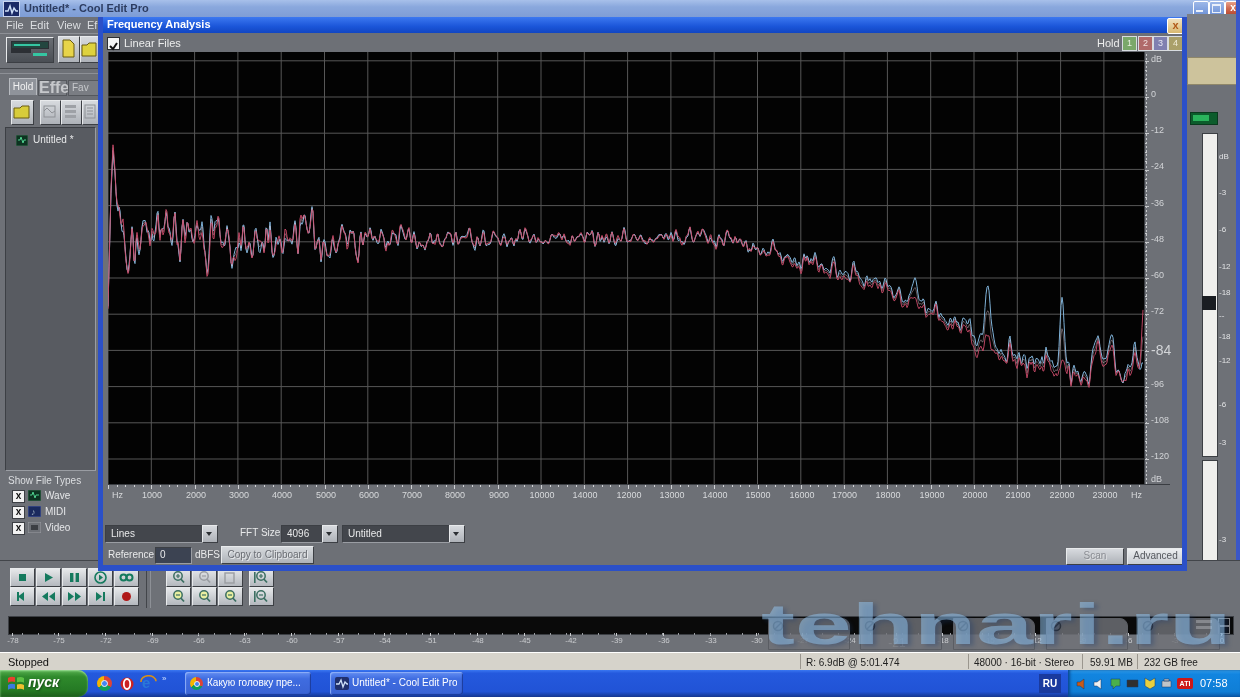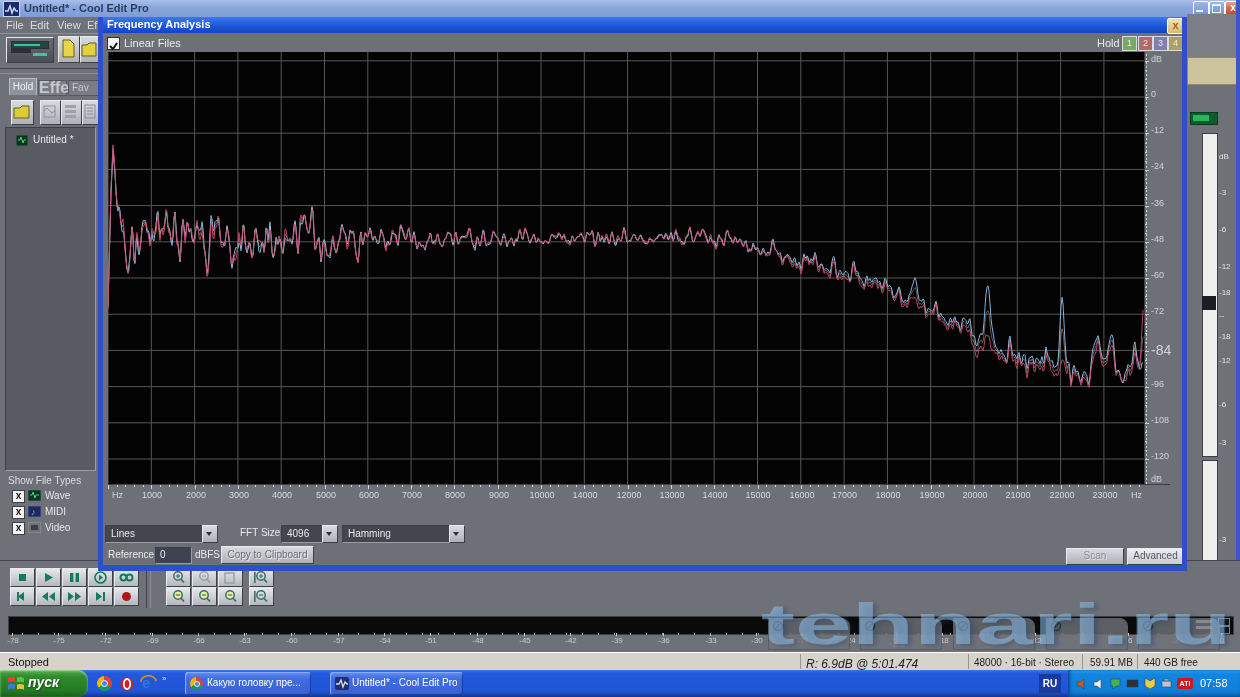--- a/index.html
+++ b/index.html
@@ -375,24 +375,24 @@
     <line x1="3" y1="9" x2="9" y2="3" stroke="#2c2f34" stroke-width="1.5"></line>
   </svg>
 <div class="abs" style="left:1138px;top:618px;width:80px;height:30px;background:rgba(112,115,121,0.82);border:1px solid #5a5d63;border-radius:0 8px 0 0;"></div>
 <svg class="abs" style="left:1142px;top:620px;" width="12" height="12">
     <circle cx="6" cy="6" r="4.5" fill="none" stroke="#2c2f34" stroke-width="1.5"></circle>
     <line x1="3" y1="9" x2="9" y2="3" stroke="#2c2f34" stroke-width="1.5"></line>
   </svg>
 
 <div class="abs" style="left:0;top:652px;width:1240px;height:18px;background:#d6d3cb;border-top:1px solid #fff;font-size:11px;color:#111;">
   <span class="abs" style="left:8px;top:3px;">Stopped</span>
-  <span class="abs" style="left:806px;top:4px;color:#222;font-size:12px;font-style:italic;">R: 6.9dB @  5:01.474</span>
+  <span class="abs" style="left:806px;top:4px;color:#222;font-size:10px;">R: 6.9dB @  5:01.474</span>
   <span class="abs" style="left:974px;top:4px;color:#222;font-size:10px;">48000 · 16-bit · Stereo</span>
   <span class="abs" style="left:1090px;top:4px;color:#222;font-size:10px;">59.91 MB</span>
-  <span class="abs" style="left:1144px;top:4px;color:#222;font-size:10px;">440 GB free</span>
+  <span class="abs" style="left:1144px;top:4px;color:#222;font-size:10px;">232 GB free</span>
   <div class="abs" style="left:800px;top:1px;width:1px;height:15px;background:#9a968e;"></div>
   <div class="abs" style="left:968px;top:1px;width:1px;height:15px;background:#9a968e;"></div>
   <div class="abs" style="left:1082px;top:1px;width:1px;height:15px;background:#9a968e;"></div>
   <div class="abs" style="left:1137px;top:1px;width:1px;height:15px;background:#9a968e;"></div>
 </div>
 
 <div class="abs" style="left:0;top:670px;width:1240px;height:27px;
  background:linear-gradient(#3a77f2,#2459dd 12%,#2153d6 80%,#15368f);z-index:30;"></div>
 <div class="abs" style="left:0;top:670px;width:88px;height:27px;z-index:31;
  background:linear-gradient(#57b050,#2f8a2c 25%,#257a24 75%,#1c5e1c);border-radius:0 10px 10px 0;box-shadow:inset 0 1px 2px #9fe09a;"></div>
@@ -733,21 +733,21 @@
         <path d="M3,6 h6 l-3,4 z" fill="#2c2f34"></path>
       </svg></div>
   <div class="abs" style="left:139px;top:510px;font-size:10px;color:#e8e9ea;">FFT Size</div>
   <div class="abs sunk" style="left:180px;top:508px;width:41px;height:16px;background:#43464c;">
     <span class="abs" style="left:5px;top:2px;font-size:10px;color:#e8e9ea;">4096</span>
   </div>
   <div class="abs btn3d" style="left:221px;top:508px;width:14px;height:16px;"><svg width="12" height="14">
         <path d="M3,6 h6 l-3,4 z" fill="#2c2f34"></path>
       </svg></div>
   <div class="abs sunk" style="left:241px;top:508px;width:107px;height:16px;background:#43464c;">
-    <span class="abs" style="left:5px;top:2px;font-size:10px;color:#e8e9ea;">Hamming</span>
+    <span class="abs" style="left:5px;top:2px;font-size:10px;color:#e8e9ea;">Untitled</span>
   </div>
   <div class="abs btn3d" style="left:348px;top:508px;width:14px;height:16px;"><svg width="12" height="14">
         <path d="M3,6 h6 l-3,4 z" fill="#2c2f34"></path>
       </svg></div>
 
   <div class="abs" style="left:7px;top:532px;font-size:10px;color:#e8e9ea;">Reference</div>
   <div class="abs sunk" style="left:54px;top:530px;width:35px;height:15px;background:#3c4352;">
     <span class="abs" style="left:4px;top:1px;font-size:10px;color:#e8e9ea;">0</span>
   </div>
   <div class="abs" style="left:94px;top:532px;font-size:10px;color:#e8e9ea;">dBFS</div>

